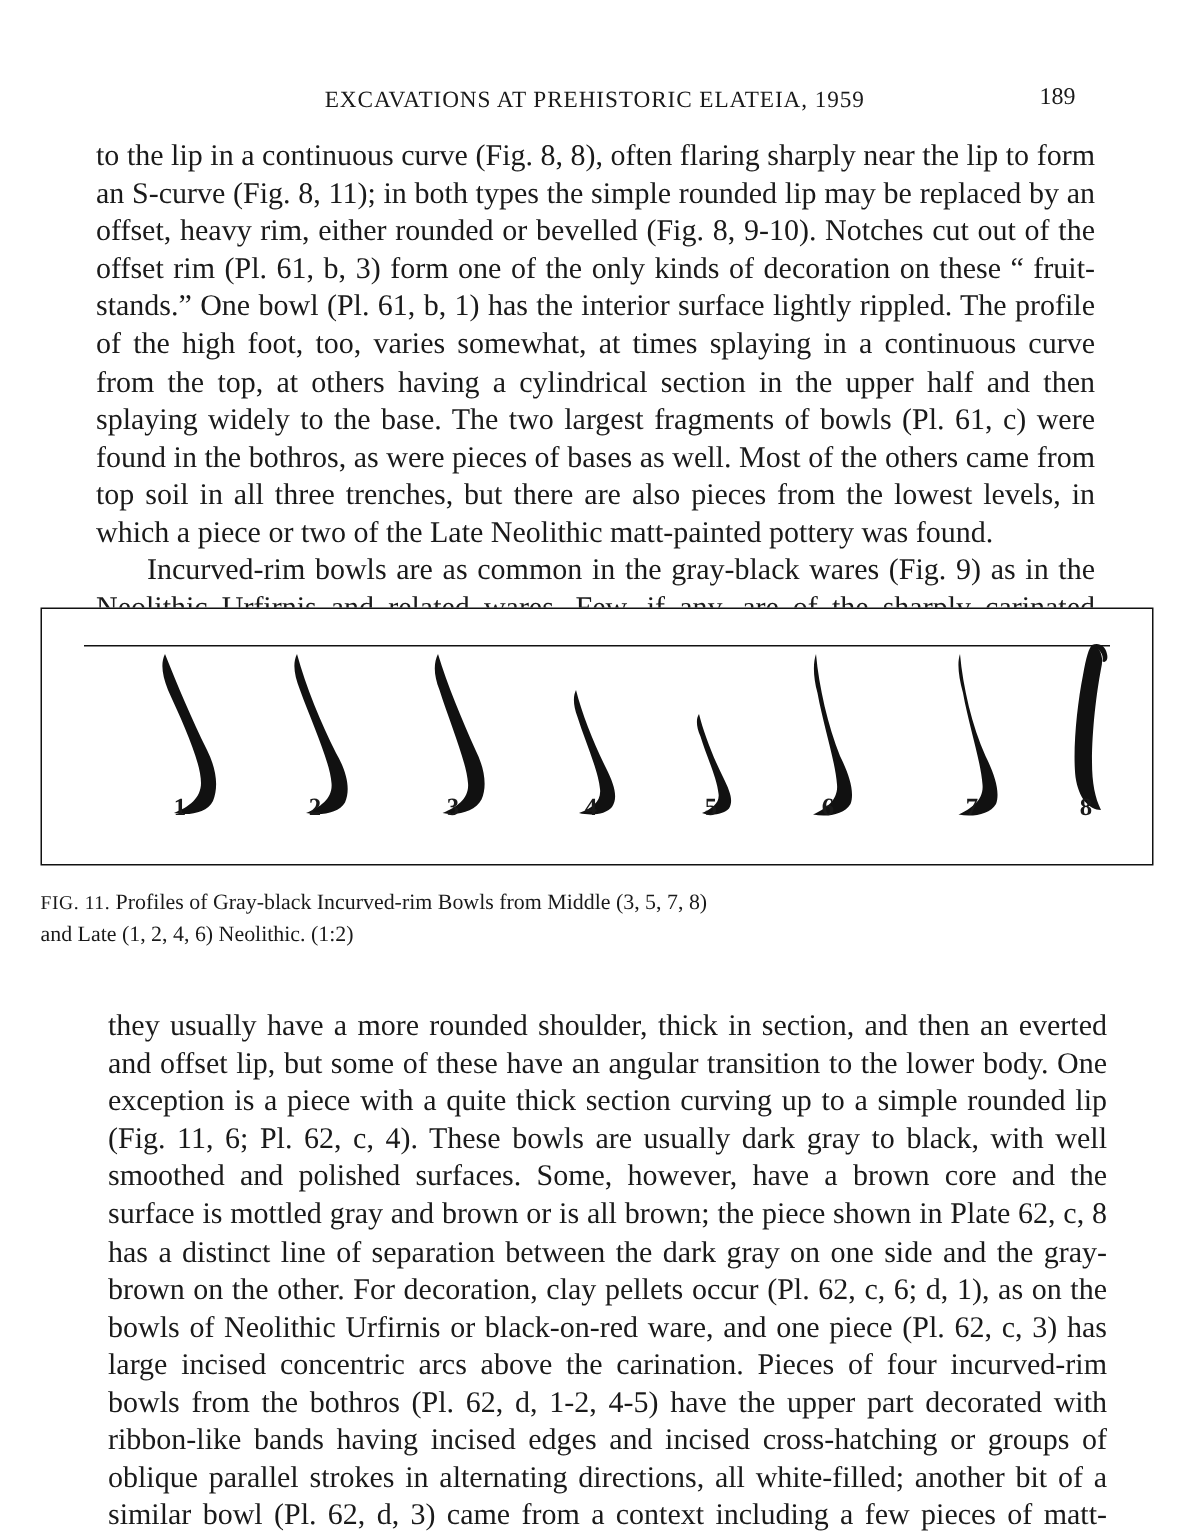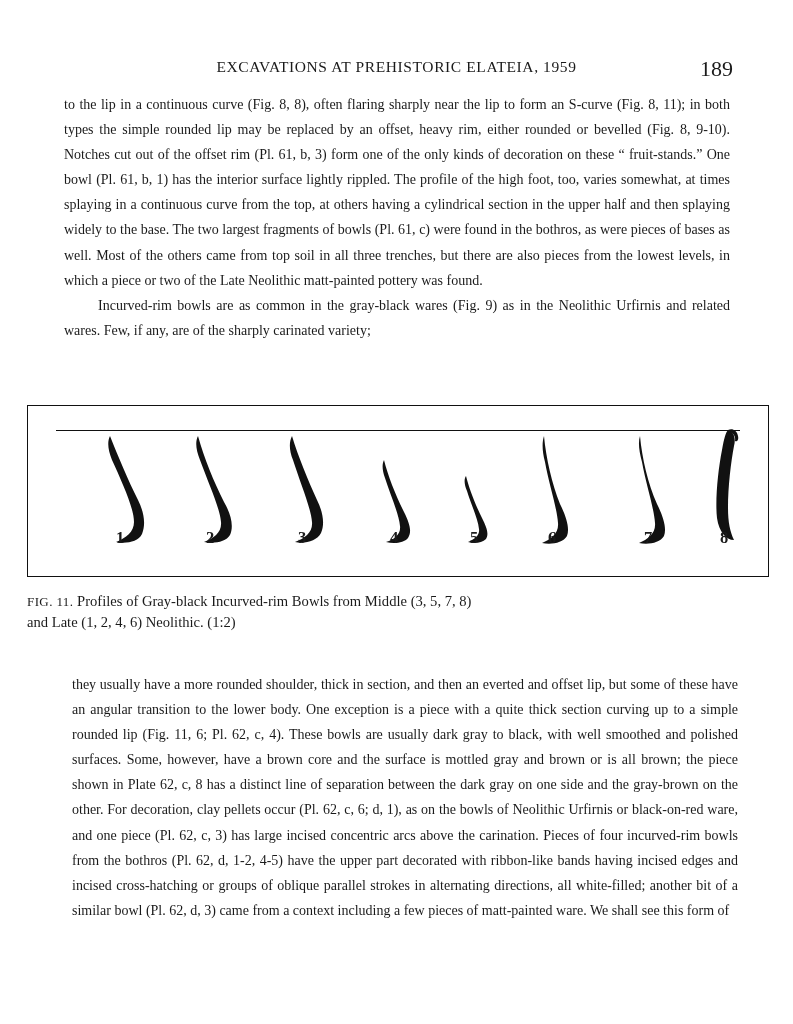--- a/index.html
+++ b/index.html
@@ -34,32 +34,32 @@
   .running-head-title {
     font-size: 15.5px;
     letter-spacing: 0.6px;
     font-variant: small-caps;
     text-transform: uppercase;
     white-space: nowrap;
   }
   .page-number {
     position: absolute;
     top: 56px;
-    right: 60px;
-    font-size: 22px;
+    right: 76px;
+    font-size: 16px;
   }
   .body-col {
     position: absolute;
     left: 64px;
     width: 666px;
     top: 92px;
   }
   p.para {
     margin: 0;
-    font-size: 14px;
+    font-size: 20px;
     line-height: 25.1px;
     text-align: justify;
     text-justify: inter-word;
     hyphens: none;
   }
   p.indent {
     text-indent: 34px;
   }
   .figure-block {
     position: absolute;

